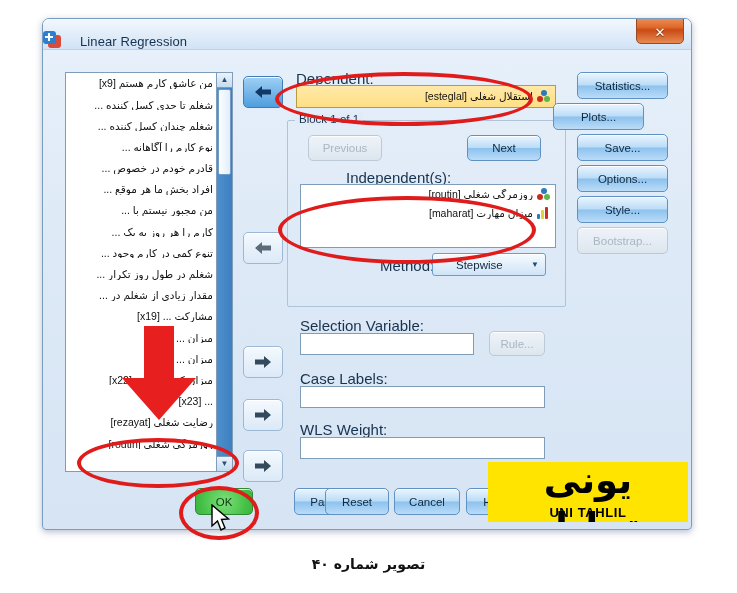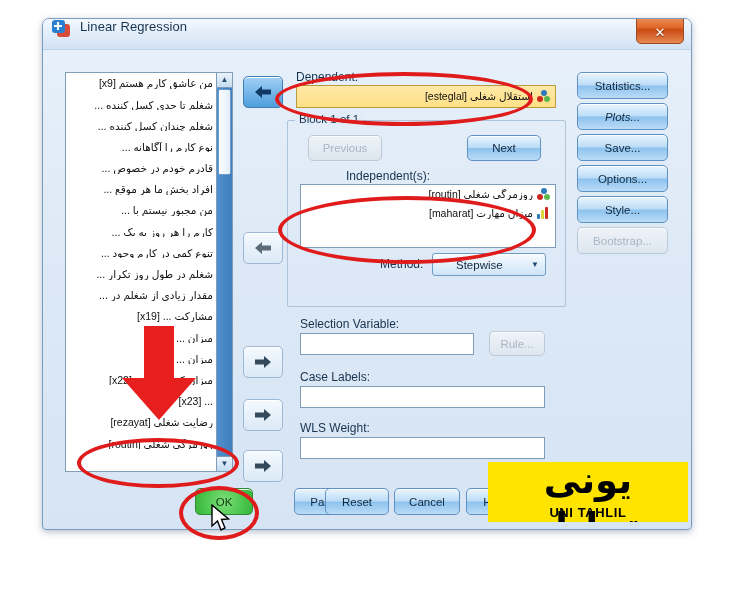--- a/index.html
+++ b/index.html
@@ -15,21 +15,21 @@
     position:absolute;left:42px;top:18px;width:648px;height:510px;
     border:1px solid #7a9cbf;border-radius:7px 7px 4px 4px;
     background:linear-gradient(180deg,#e8f1fb 0%,#dde9f6 46%,#d6e4f4 100%);
     box-shadow:0 2px 7px rgba(40,70,110,.35);
     overflow:hidden;
   }
   .titlebar{
     position:relative;height:30px;
     background:linear-gradient(180deg,#f2f8fe 0%,#e0ecf9 55%,#d2e3f6 100%);
     border-bottom:1px solid #bcd2e8;
-    display:flex;align-items:flex-start;padding-left:9px;gap:9px;
+    display:flex;align-items:flex-end;padding-left:0;gap:18px;
   }
   .title-txt{font-size:13px;color:#16324f;letter-spacing:.1px;}
   .spss-icon{width:19px;height:19px;position:relative;flex:none;}
   .spss-icon .sq{position:absolute;border-radius:3px;}
   .spss-icon .b1{left:0;top:1px;width:13px;height:13px;background:#2b7fd0;}
   .spss-icon .b2{left:5px;top:5px;width:13px;height:13px;background:#d94b3a;}
   .spss-icon .pl{position:absolute;left:2px;top:3px;width:8px;height:8px;
      background:#fff;clip-path:polygon(37% 0,63% 0,63% 37%,100% 37%,100% 63%,63% 63%,63% 100%,37% 100%,37% 63%,0 63%,0 37%,37% 37%);}
   .closebtn{
     position:absolute;right:7px;top:-6px;width:46px;height:26px;
@@ -78,21 +78,21 @@
 
   
   .arrowbtn{
     position:absolute;width:38px;height:30px;border:1px solid #9cb8d4;border-radius:5px;
     background:linear-gradient(180deg,#f4f9fe,#dbe9f7);
     display:flex;align-items:center;justify-content:center;cursor:pointer;
     box-shadow:inset 0 1px 0 #fff;
   }
   .arrowbtn.active{background:linear-gradient(180deg,#9fd0f5,#4f9ede);border-color:#3f7cb5;}
   .arrowbtn svg{display:block;}
-  .flabel{position:absolute;font-size:12px;color:#17324d;}
+  .flabel{position:absolute;font-size:15px;color:#17324d;}
   .field{
     position:absolute;background:#fff;border:1px solid #7f9db9;
   }
   .fieldbox{
     position:absolute;background:#fff;border:1px solid #7f9db9;overflow:hidden;
   }
   .chipline{
     height:19px;display:flex;align-items:center;gap:4px;direction:rtl;
     font-size:10.5px;color:#111;padding:0 4px;white-space:nowrap;
   }
@@ -419,21 +419,21 @@
       <div class="flabel" style="left:257px;top:320px;">Case Labels:</div>
       <div class="field" style="left:257px;top:336px;width:243px;height:20px;"></div>
 
       <div class="flabel" style="left:257px;top:371px;">WLS Weight:</div>
       <div class="field" style="left:257px;top:387px;width:243px;height:20px;"></div>
 
       <div id="sidebtns">
           <div class="btn" style="left:534px;top:22px;width:89px;height:25px;">
             <span>Statistics...</span>
           </div>
-          <div class="btn" style="left:534px;top:53px;width:89px;height:25px;font-style:italic;">
+          <div class="btn" style="left:510px;top:53px;width:89px;height:25px;">
             <span>Plots...</span>
           </div>
           <div class="btn" style="left:534px;top:84px;width:89px;height:25px;">
             <span>Save...</span>
           </div>
           <div class="btn" style="left:534px;top:115px;width:89px;height:25px;">
             <span>Options...</span>
           </div>
           <div class="btn" style="left:534px;top:146px;width:89px;height:25px;">
             <span>Style...</span>
@@ -475,14 +475,15 @@
 
   <svg class="cursor" style="left:210px;top:504px;" width="22" height="28" viewBox="0 0 22 28">
     <path d="M2 1 L2 22 L7.5 17 L11 26 L15 24 L11.5 15.5 L18.5 15 Z" fill="#ffffff" stroke="#000" stroke-width="1.4"></path>
   </svg>
 
   <div class="watermark">
     <div class="wm-fa">یونی تحلیل</div>
     <div class="wm-en">UNI TAHLIL</div>
   </div>
 
+  <div class="caption">تصویر شماره ۴۰</div>
 
 </div>
 
 </body></html>

